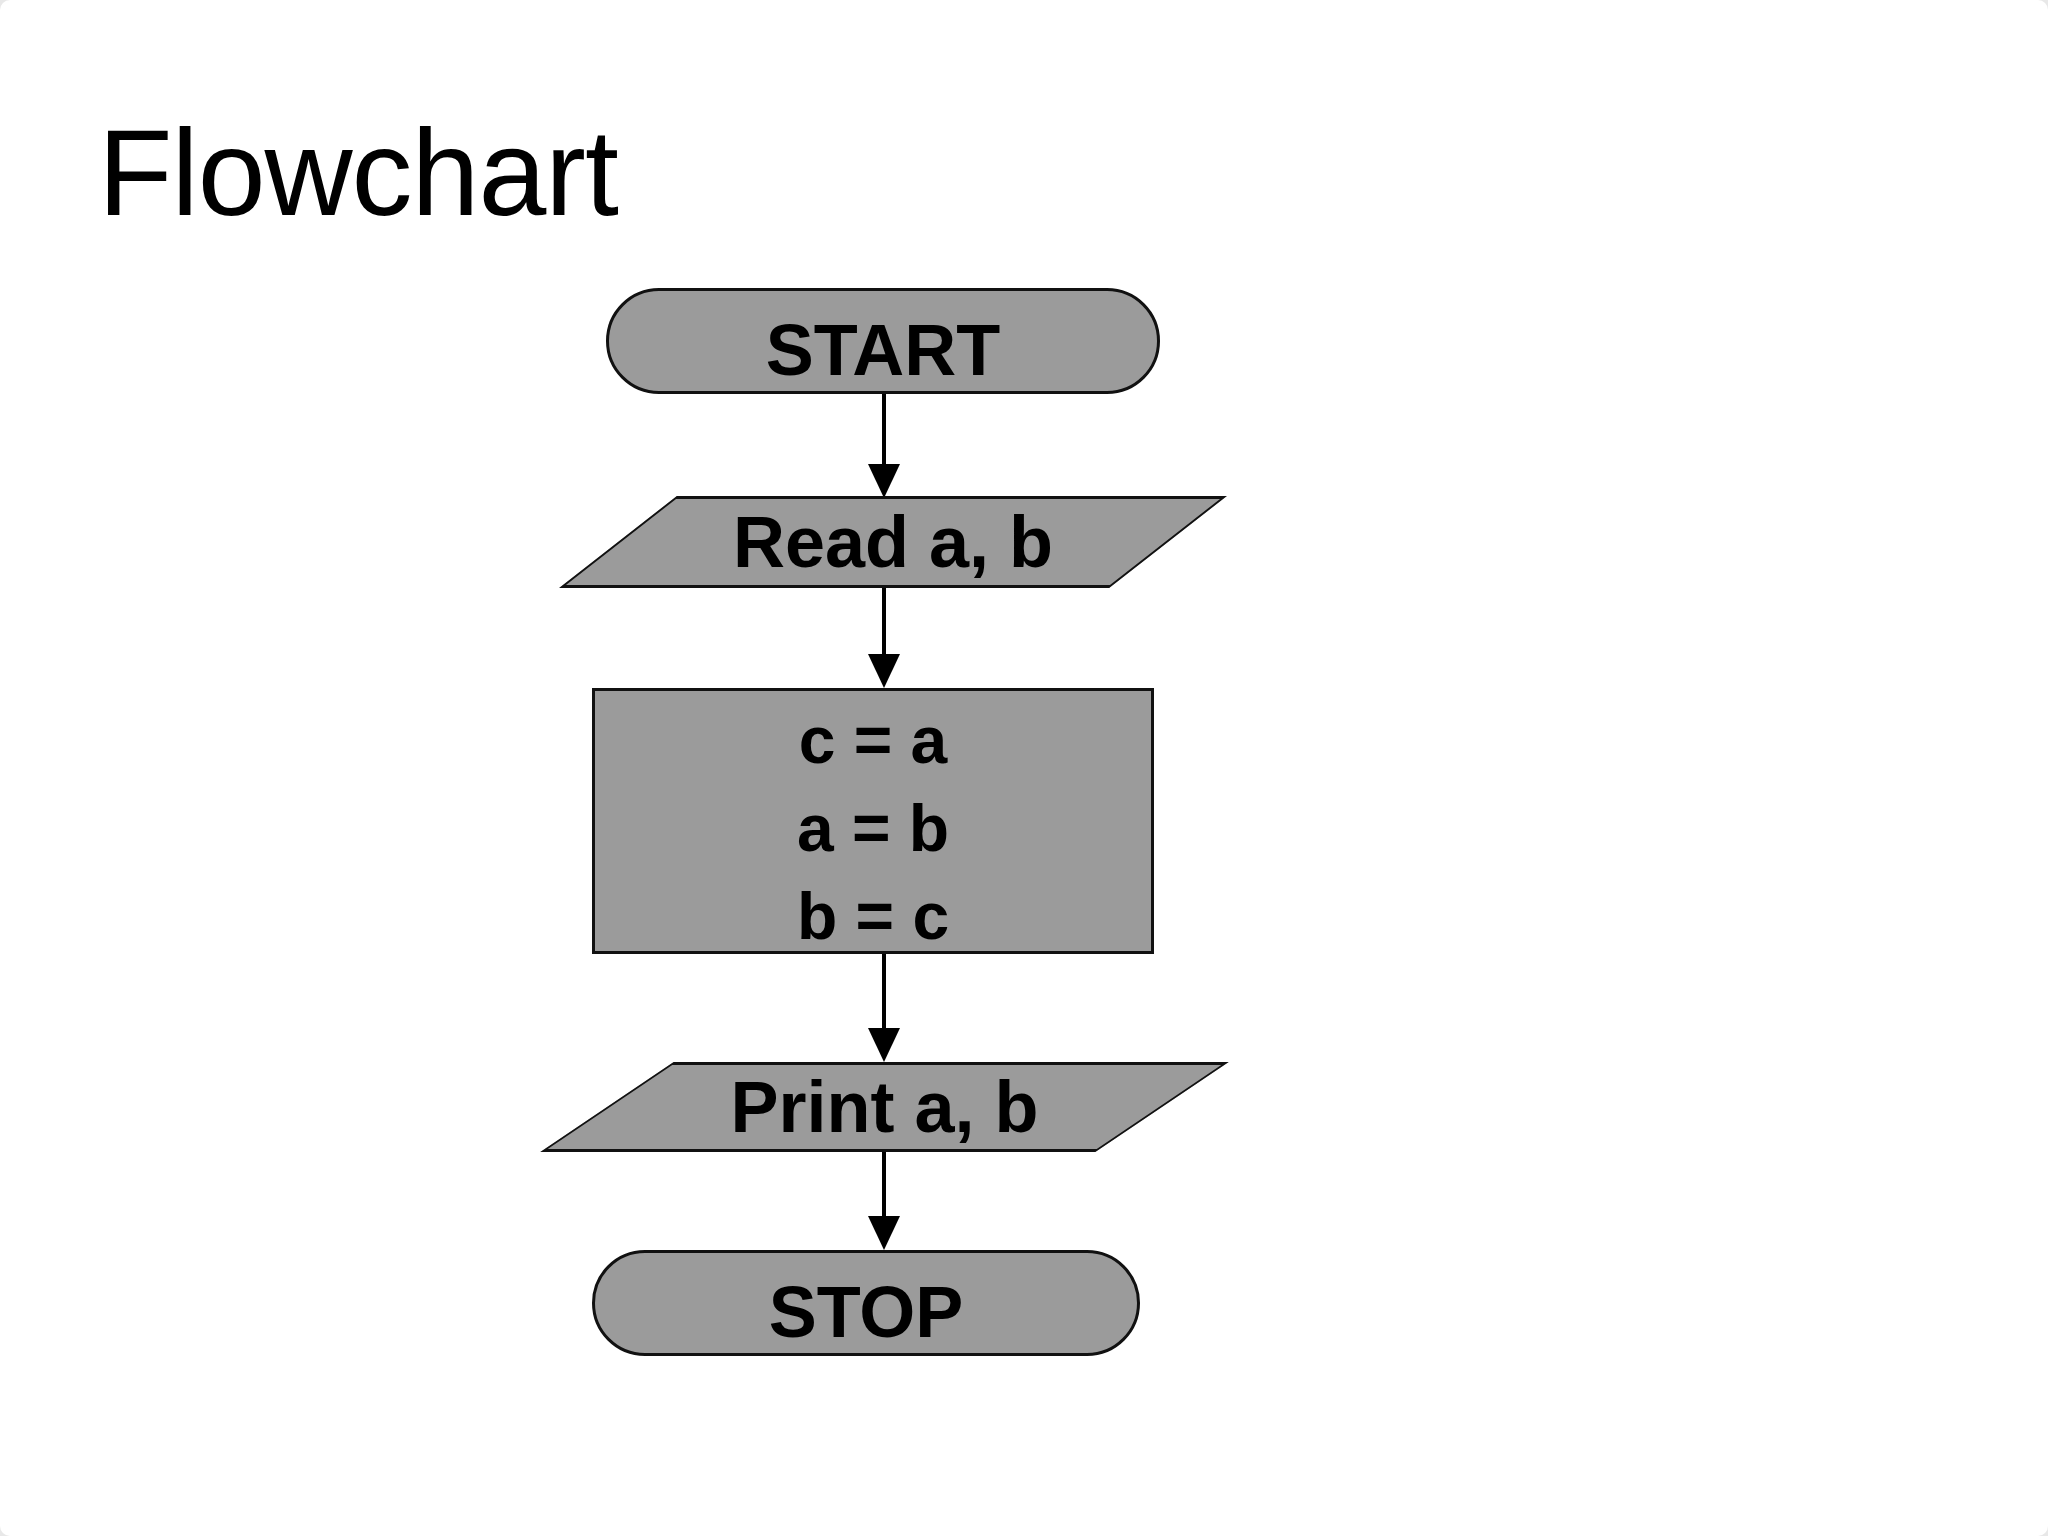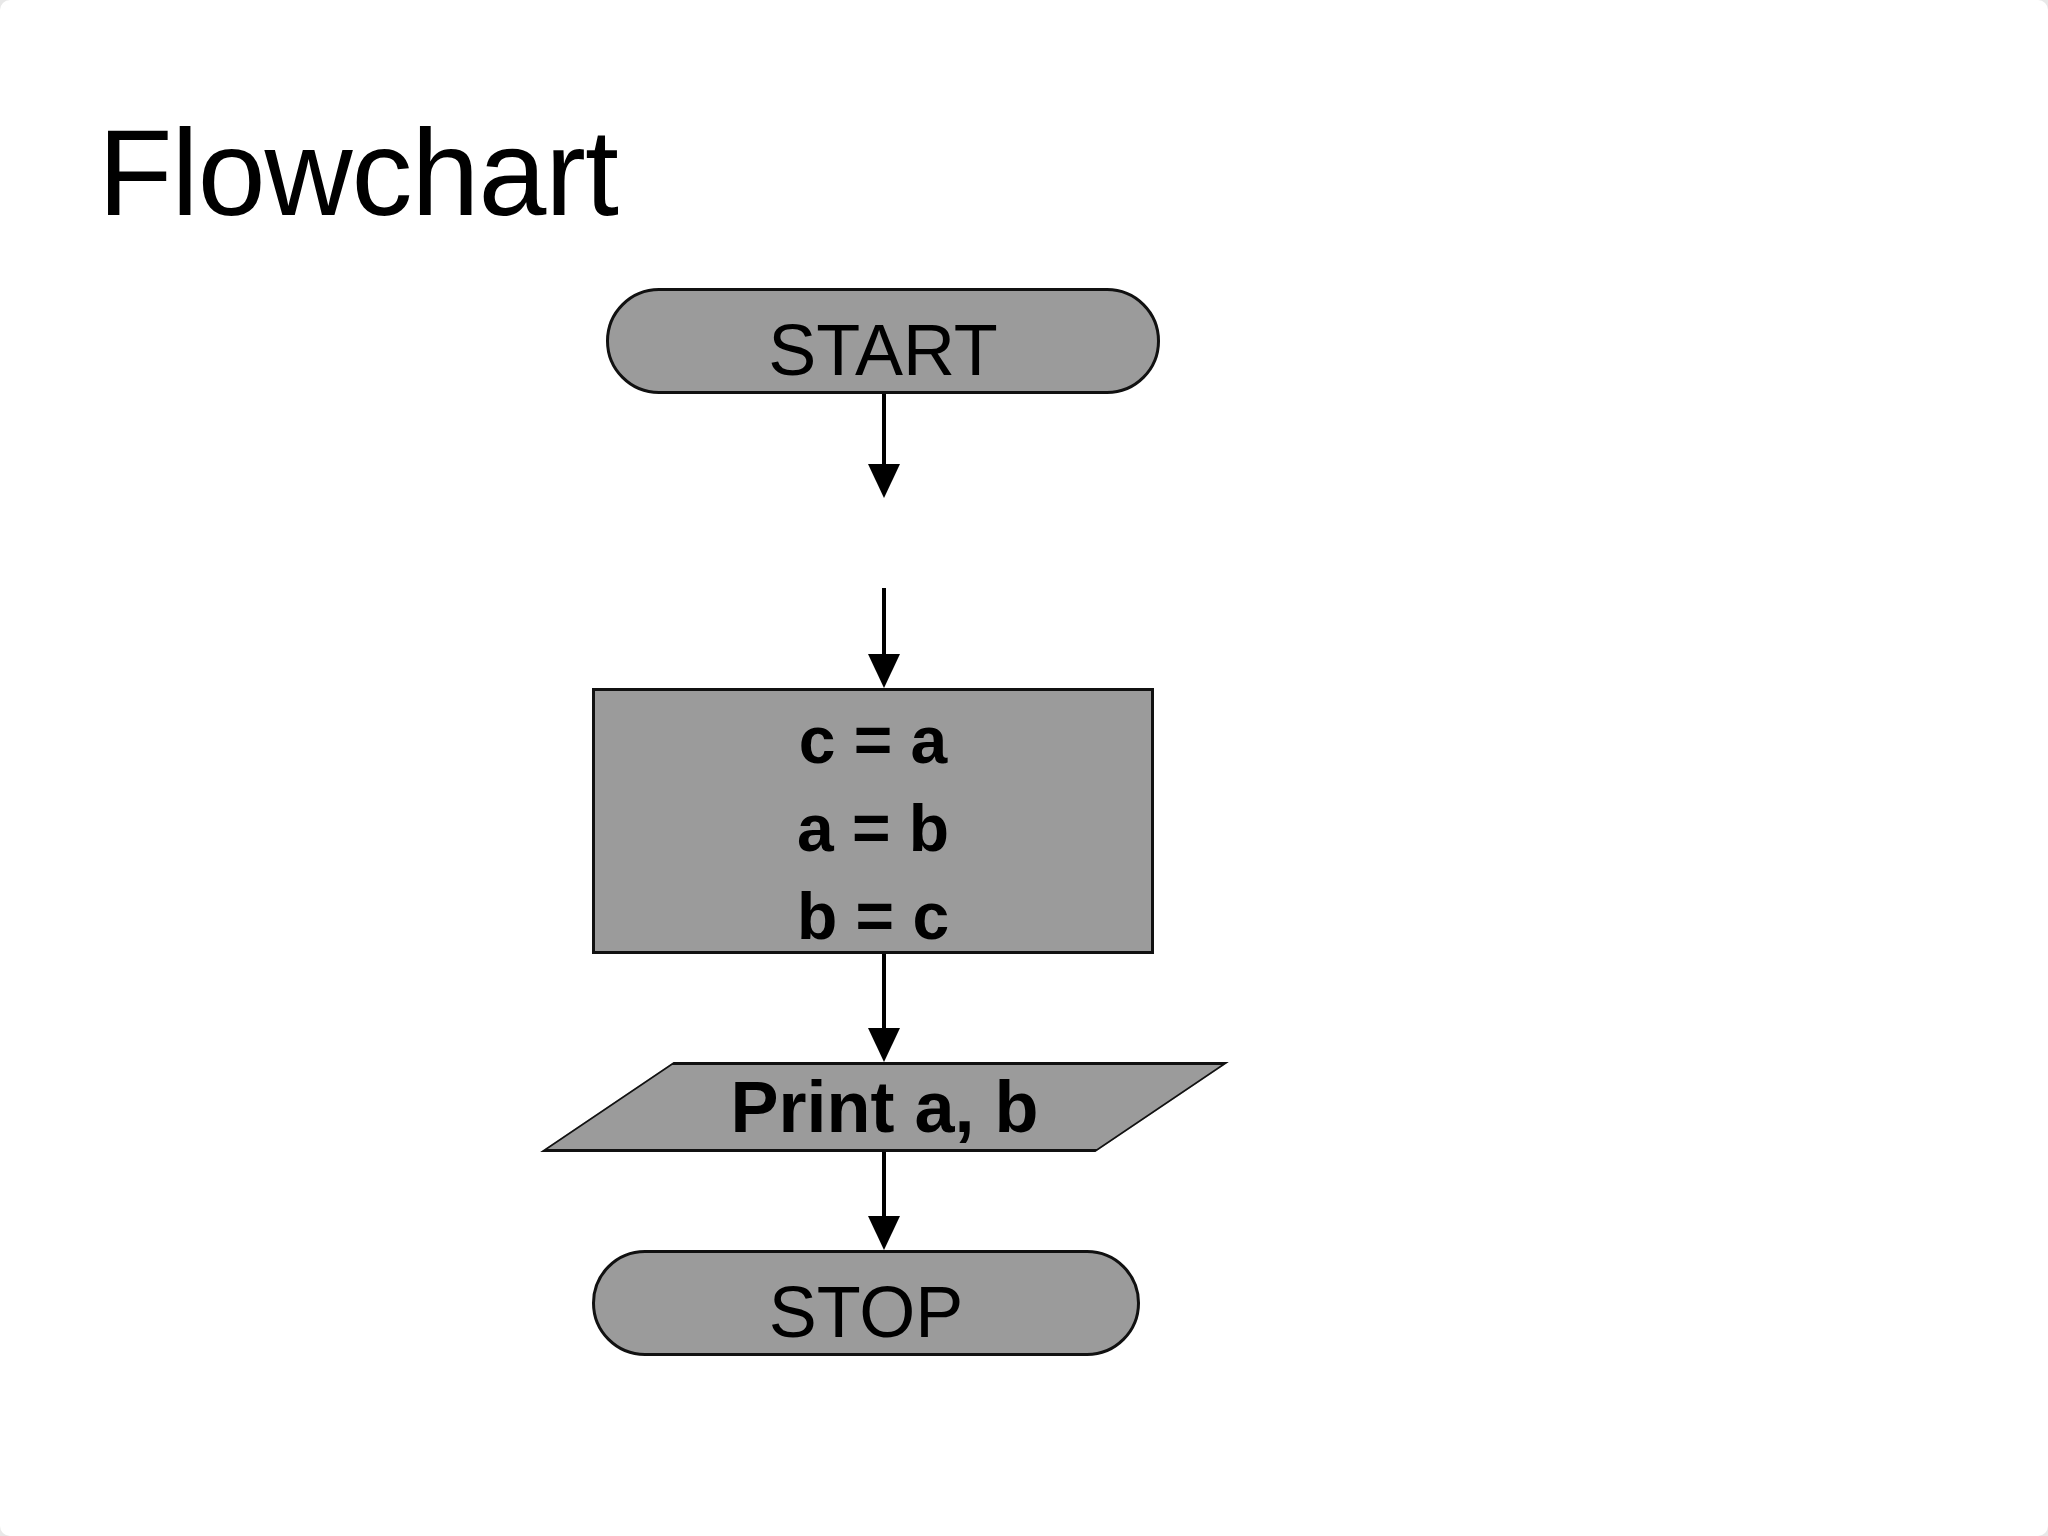--- a/index.html
+++ b/index.html
@@ -32,21 +32,21 @@
   }
   
   .node{
     position:absolute;
     background:var(--node-fill);
     border:3px solid var(--node-border);
     display:flex;align-items:center;justify-content:center;
     text-align:center;
   }
   .node-label{
-    font-weight:400;
+    font-weight:700;
     font-size:72px;
     line-height:1;
     white-space:nowrap;
     margin-top:18px;
   }
   .terminator{border-radius:999px;}
   .start{left:606px;top:288px;width:554px;height:106px;}
   .stop{left:592px;top:1250px;width:548px;height:106px;}
   
   .process{
@@ -104,20 +104,24 @@
     <g>
       <line x1="884" y1="1152" x2="884" y2="1220"></line>
       <polygon points="884,1250 868,1216 900,1216"></polygon>
     </g>
   </svg>
 
   <div class="node terminator start">
     <span class="node-label">START</span>
   </div>
 
+  <div class="para-wrap read">
+    <div class="para-shape"></div>
+    <div class="para-label">Read a, b</div>
+  </div>
 
   <div class="node process">
     <div class="proc-line">c = a</div>
     <div class="proc-line">a = b</div>
     <div class="proc-line">b = c</div>
   </div>
 
   <div class="para-wrap print">
     <div class="para-shape"></div>
     <div class="para-label">Print a, b</div>

